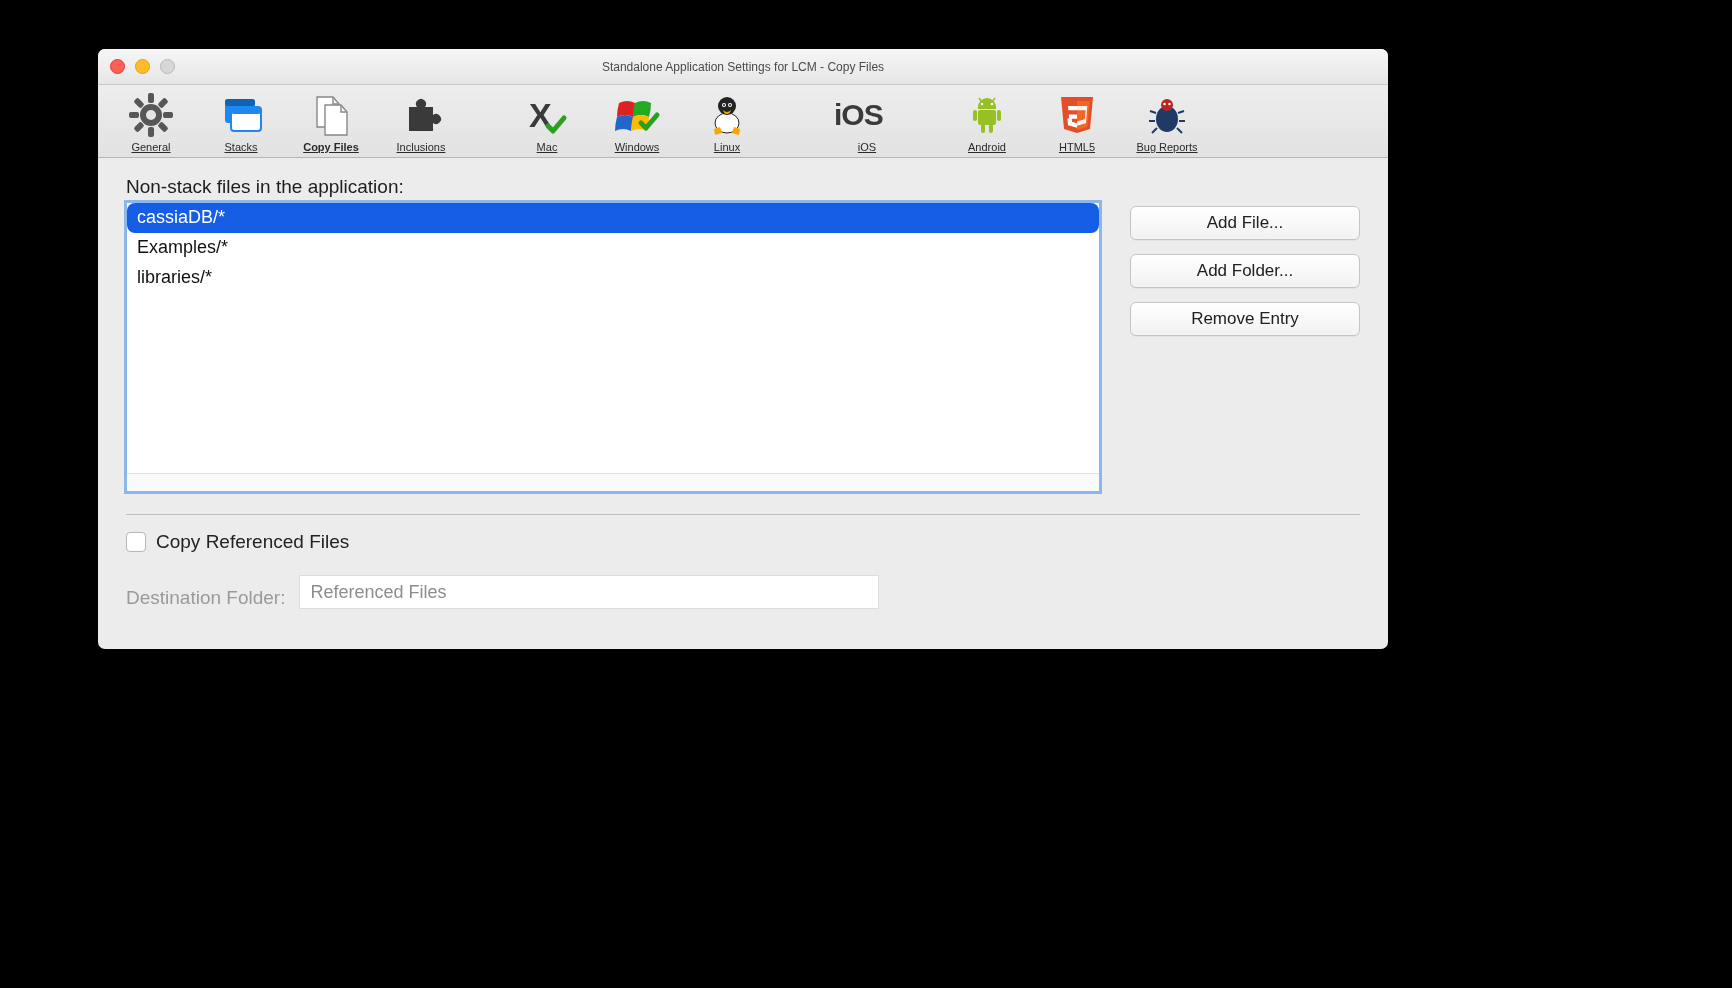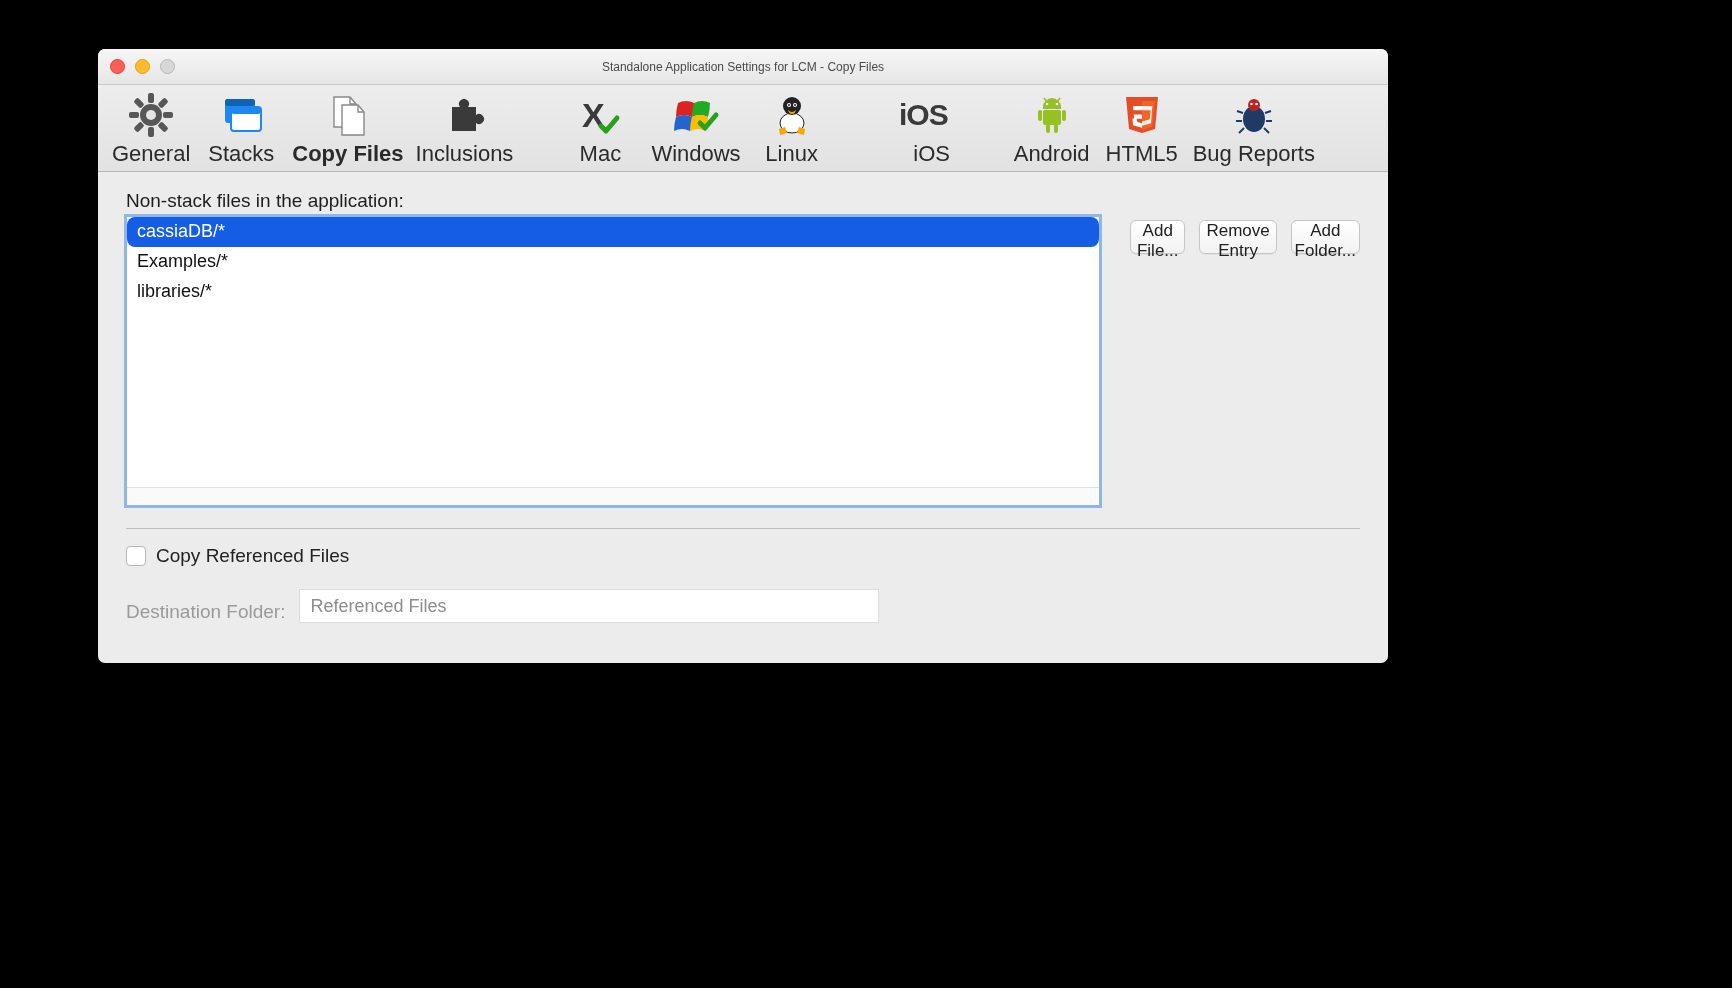--- a/index.html
+++ b/index.html
@@ -56,21 +56,21 @@
     }
     .tool-item {
       display: flex;
       flex-direction: column;
       align-items: center;
       min-width: 90px;
       padding: 0 6px;
       cursor: default;
     }
     .tool-item .icon-holder { height: 48px; display:flex; align-items:center; justify-content:center; }
-    .tool-item .label { font-size: 22px; color:#2a2a2a; margin-top:2px; }
+    .tool-item .label { font-size: 11px; color:#2a2a2a; margin-top:2px;text-decoration:underline; }
     .tool-item.active .label { font-weight: 700; }
     .gap-lg { width: 36px; flex: 0 0 auto; }
     .gap-ios-l { width: 50px; flex:0 0 auto; }
     .gap-ios-r { width: 30px; flex:0 0 auto; }
 
     
     .content { padding: 18px 28px 40px 28px; }
     .section-label { font-size: 19px; color:#1e1e1e; margin-bottom: 4px; }
     .row-files { display:flex; }
     .file-list {
@@ -91,21 +91,21 @@
       background:#fafafa;
     }
     .file-row { padding: 1px 10px; color:#111;border-radius:8px; }
     .file-row.selected { background:#155de4; color:#fff; }
     .file-row.selected::selection{ background:#155de4;}
     
     .side-buttons {
       width: 230px;
       margin-left: 30px;
       display:flex;
-      flex-direction: row;
+      flex-direction: column;
       gap: 14px;
       padding-top: 4px;
     }
     .mac-button {
       height: 34px;
       border-radius: 6px;
       border: 1px solid #c5c5c5;
       background: linear-gradient(#ffffff,#f2f2f2);
       font-size: 17px; color:#202020;
       box-shadow: 0 1px 0 rgba(0,0,0,0.04);
@@ -318,22 +318,22 @@
     <div class="row-files">
       <div class="file-list">
         <div class="file-row selected">cassiaDB/*</div>
         <div class="file-row">Examples/*</div>
         <div class="file-row">libraries/*</div>
         <div class="scroll-track"></div>
       </div>
 
       <div class="side-buttons">
         <button class="mac-button">Add File...</button>
+        <button class="mac-button">Add Folder...</button>
         <button class="mac-button">Remove Entry</button>
-        <button class="mac-button">Add Folder...</button>
       </div>
     </div>
 
     <div class="hr"></div>
 
     <div class="check-row">
       <div class="checkbox"></div>
       <span>Copy Referenced Files</span>
     </div>
 

